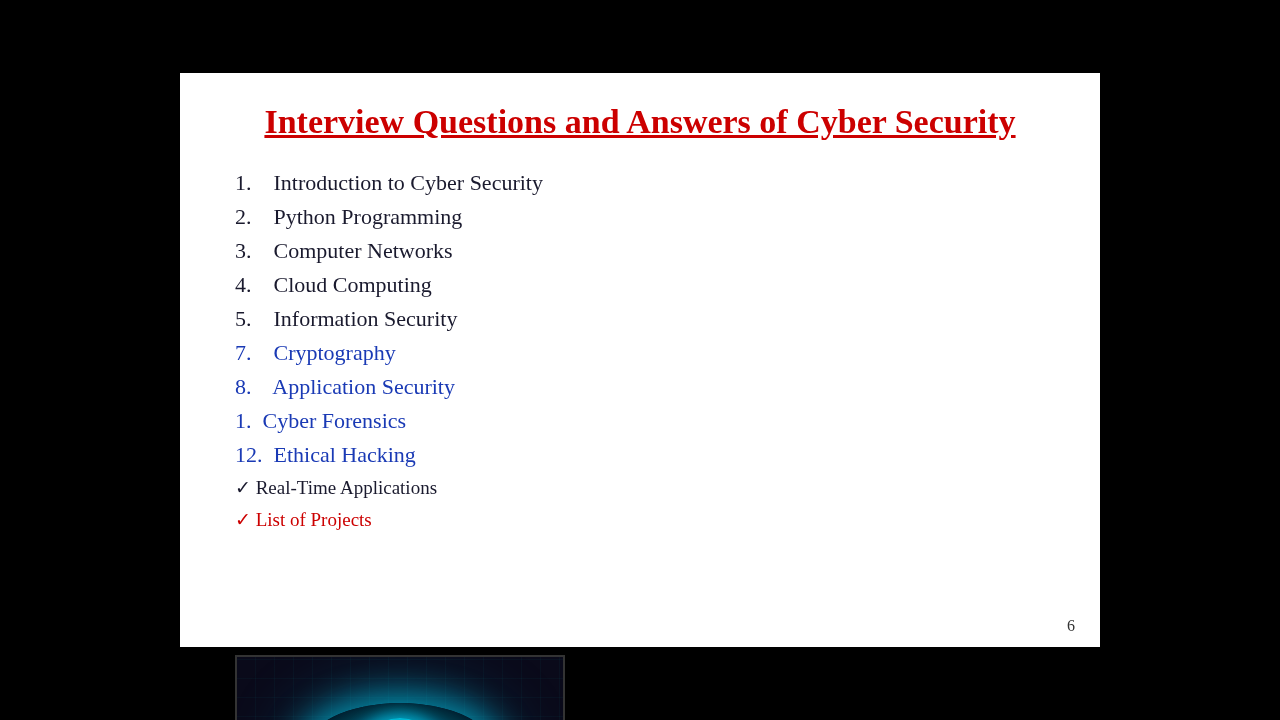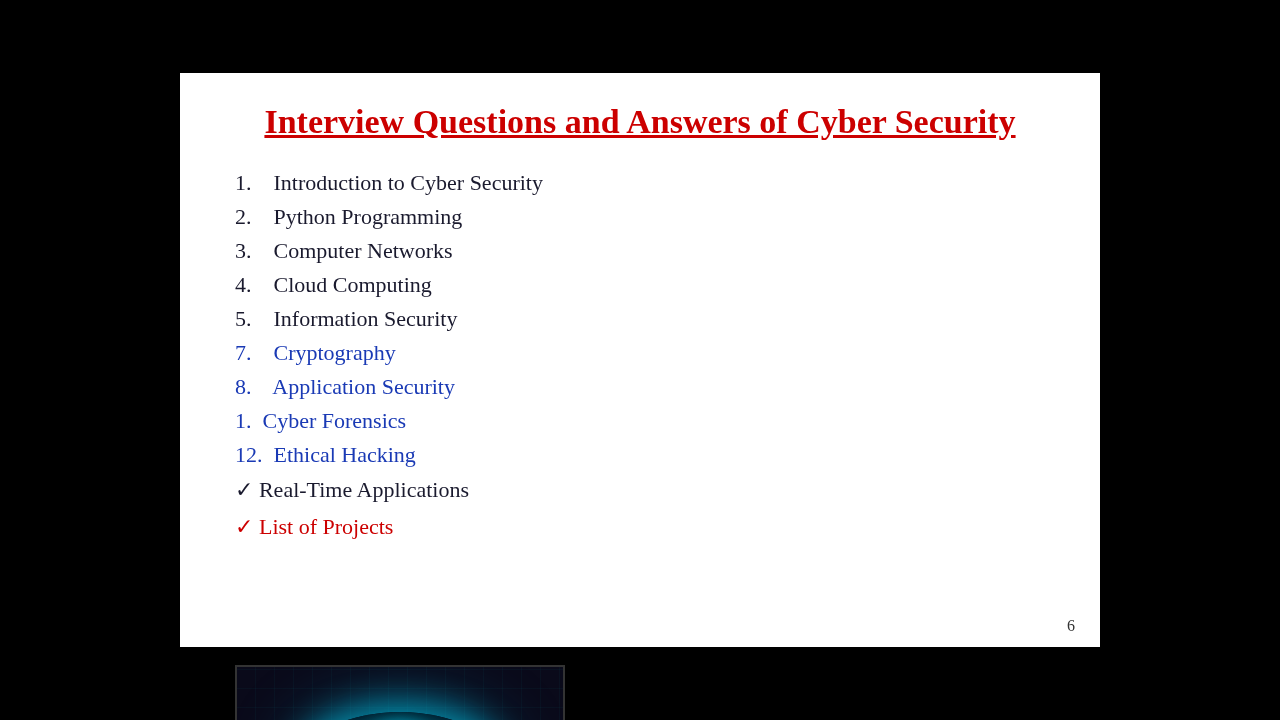--- a/index.html
+++ b/index.html
@@ -60,21 +60,21 @@
       color: #1a1a2e;
       font-family: 'Times New Roman', Times, serif;
     }
     .list-item.blue {
       color: #1a3ab5;
     }
     .list-item.dark {
       color: #1a1a2e;
     }
     .check-item {
-      font-size: 22px;
+      font-size: 19px;
       line-height: 1.65;
       font-family: 'Times New Roman', Times, serif;
     }
     .check-item.dark {
       color: #1a1a2e;
     }
     .check-item.red {
       color: #cc0000;
     }
     .image-section {

